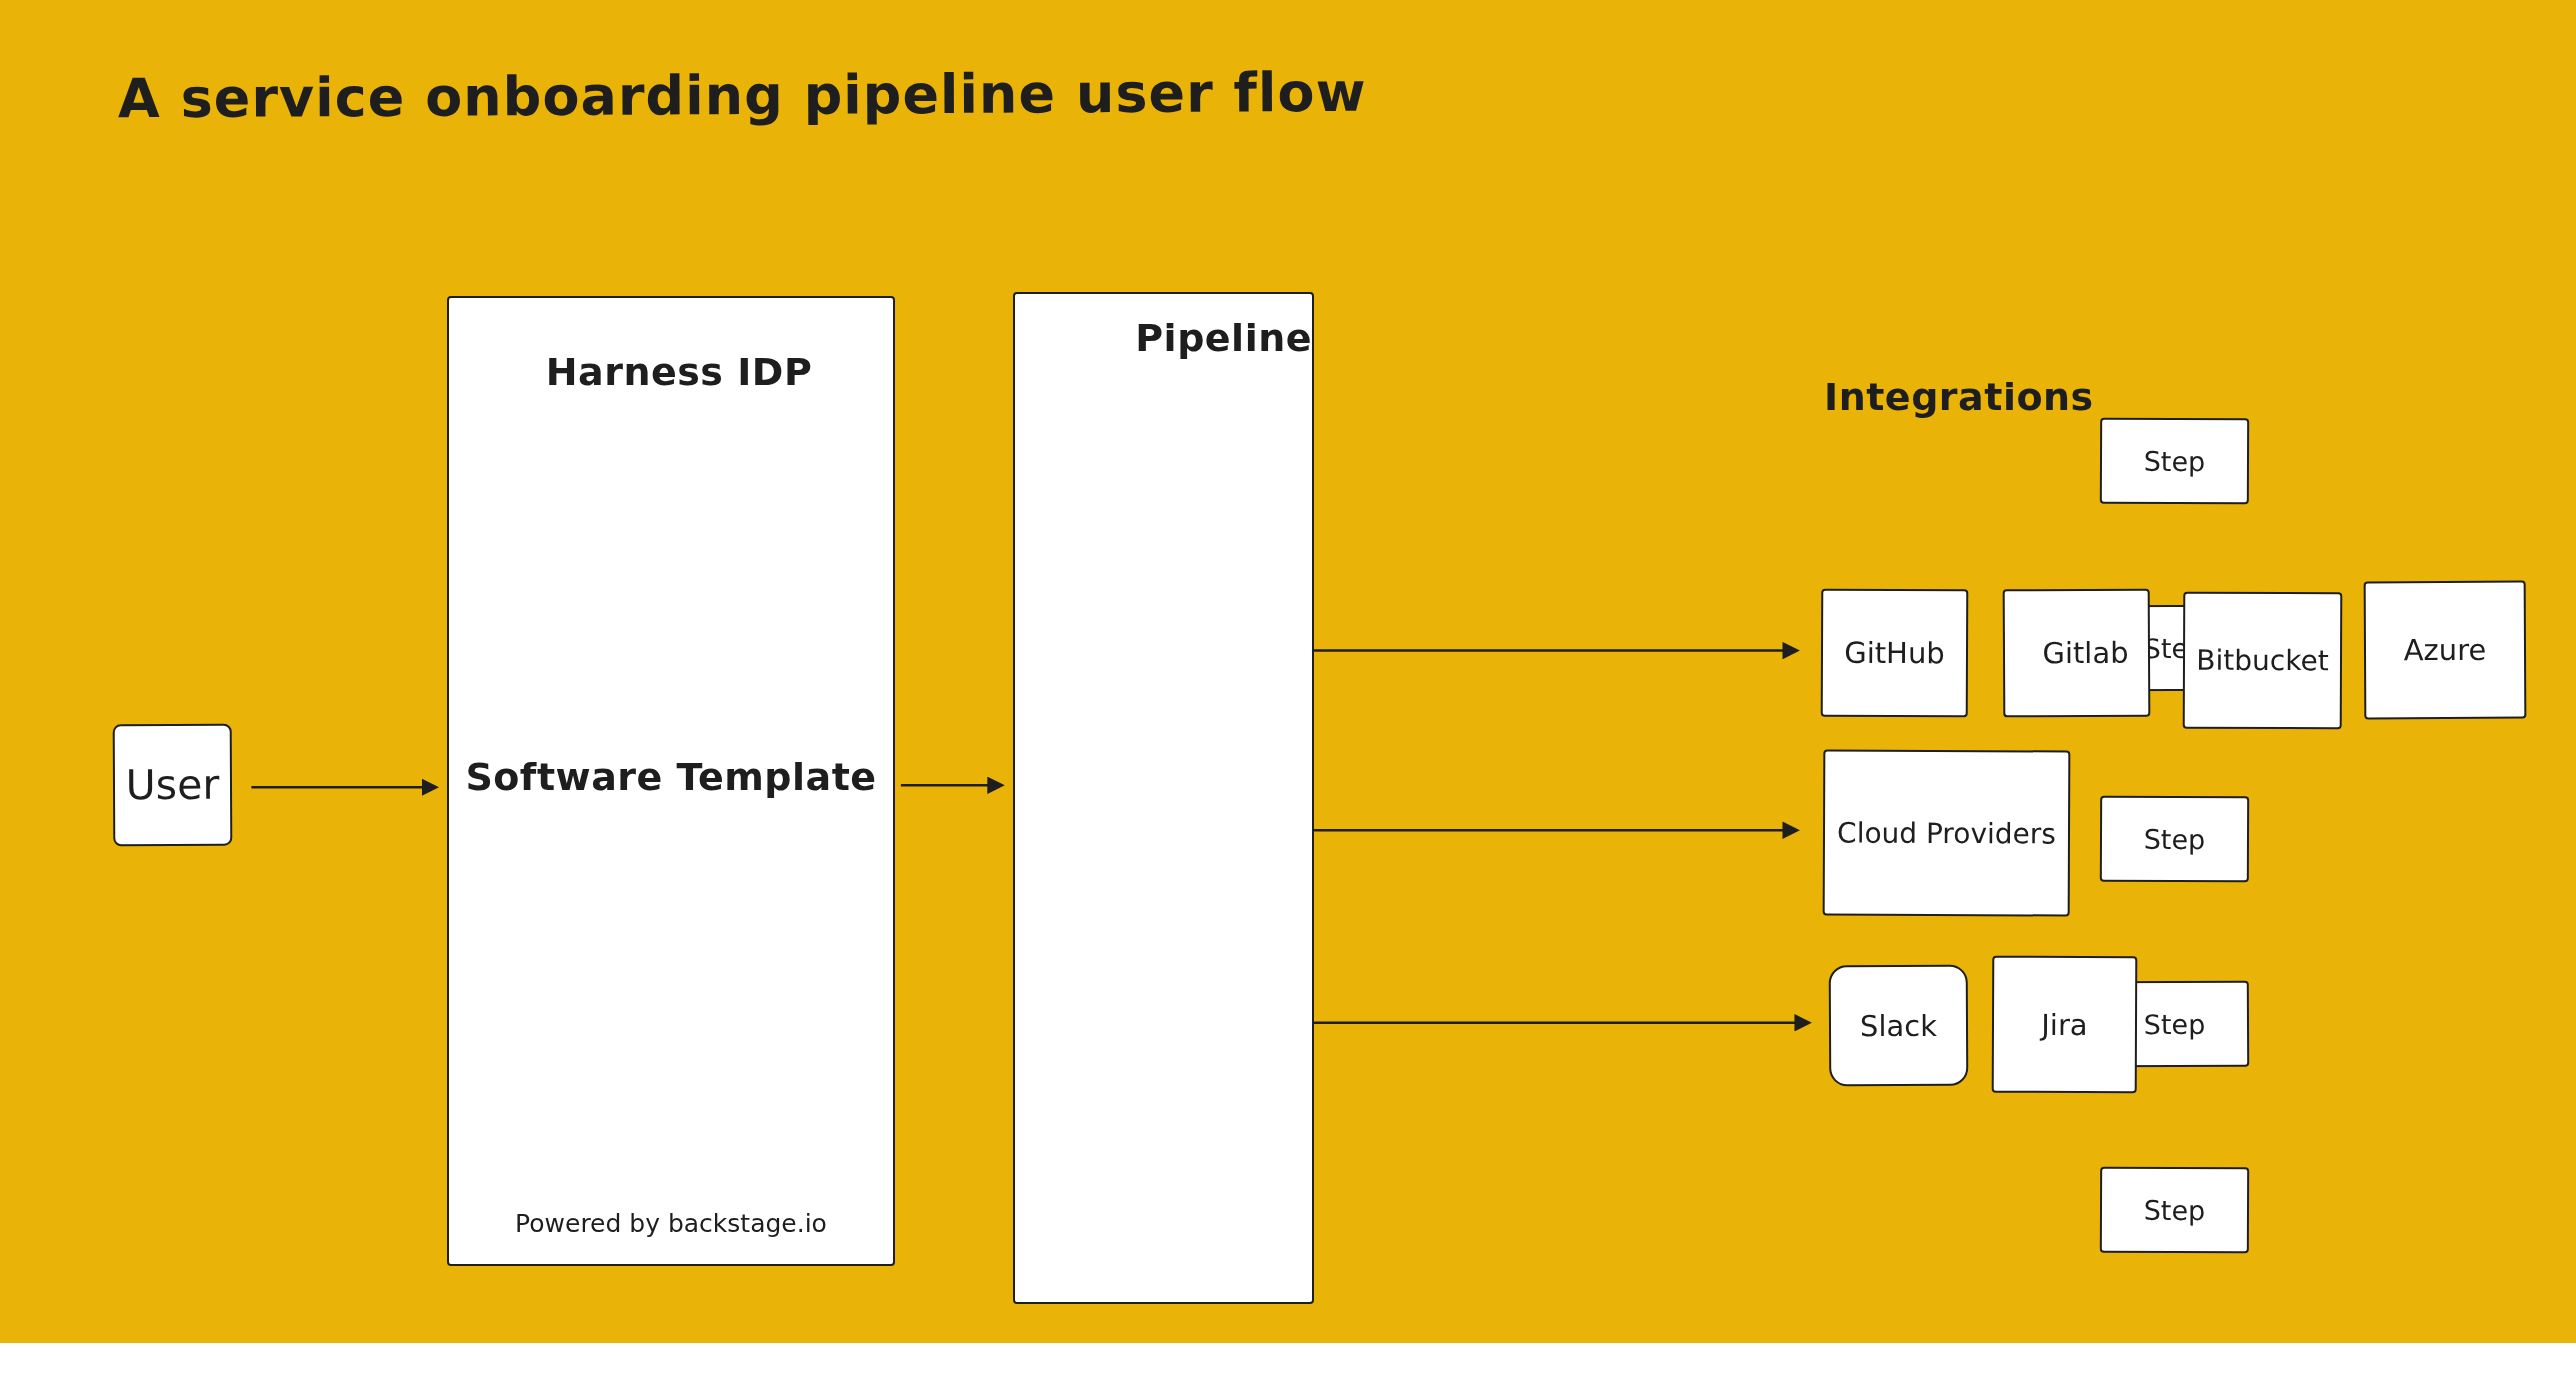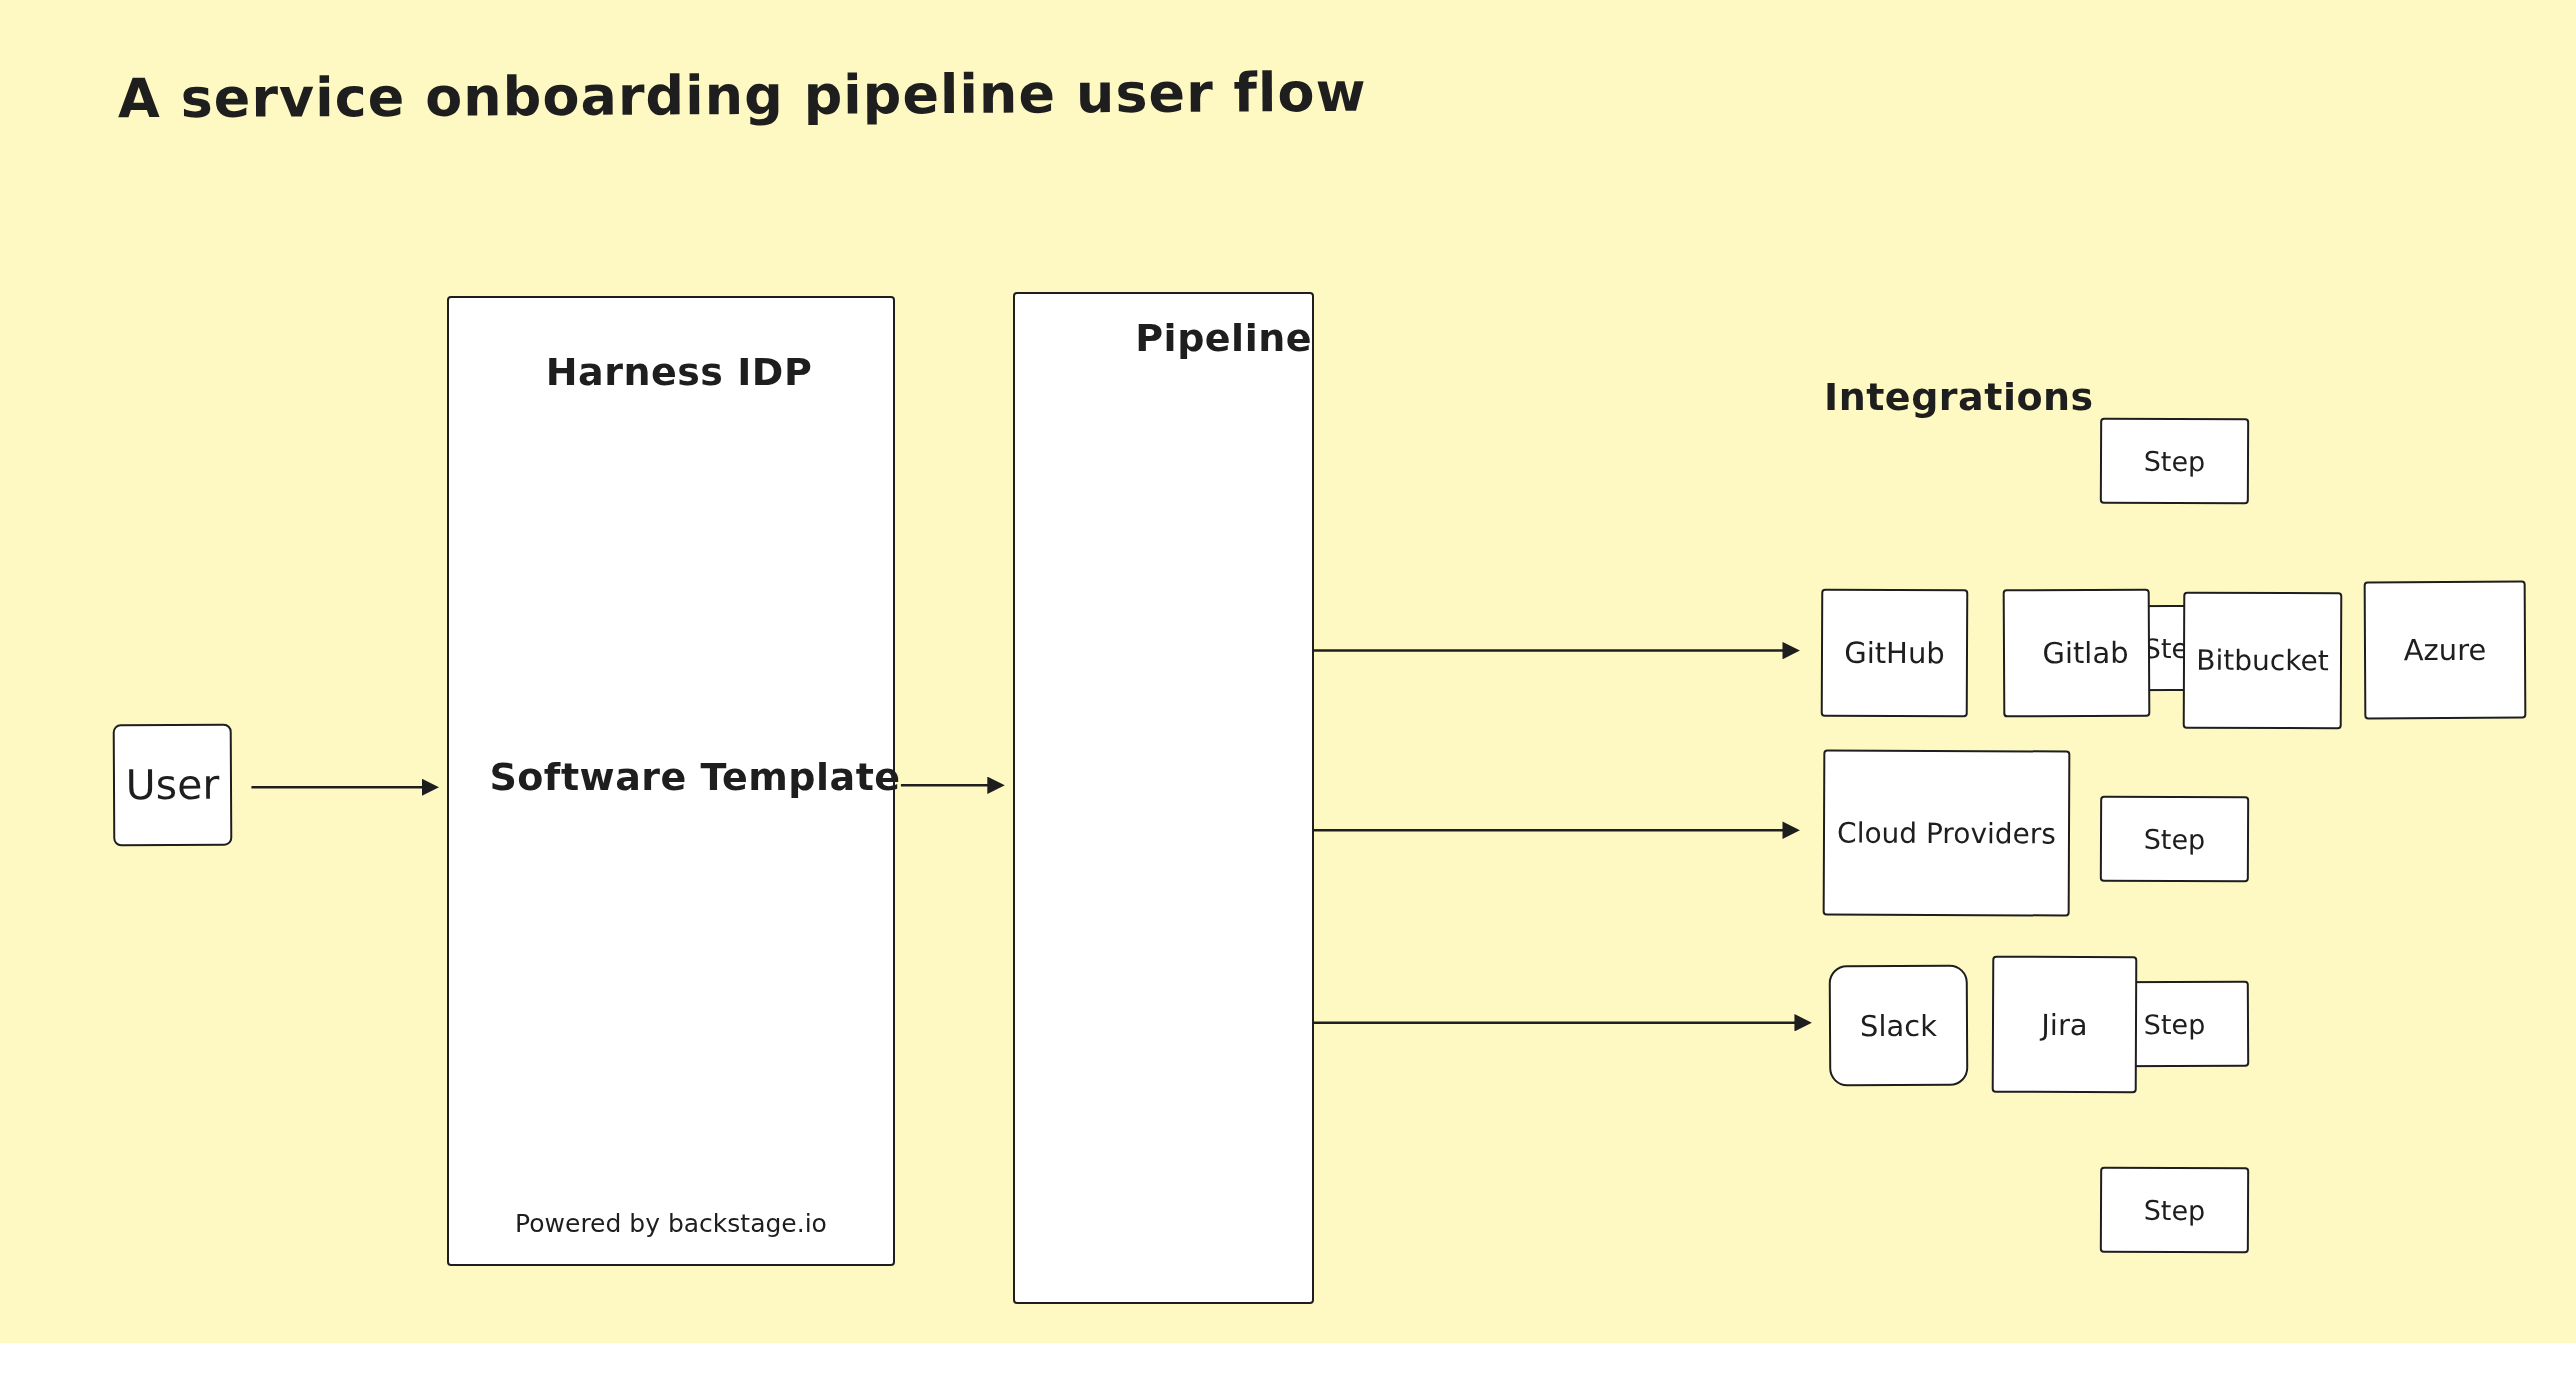--- a/index.html
+++ b/index.html
@@ -1,19 +1,19 @@
 <!DOCTYPE html>
 <html><head>
 <meta charset="utf-8">
 <style>
   html,body { margin:0; padding:0; background:#ffffff; }
   .canvas {
     position:relative;
     width:2576px; height:1343px;
-    background:#fef9c3;
+    background:#eab308;
     font-family:"DejaVu Sans", sans-serif;
     color:#1e1e1e;
     overflow:hidden;
   }
   .abs { position:absolute; }
   .sketch-box {
     position:absolute;
     border:2.5px solid #1e1e1e;
     border-radius:4px;
     background:#ffffff;
@@ -33,21 +33,21 @@
     font-size:38px; font-weight:600; letter-spacing:0.5px;
     white-space:nowrap;
   }
   .box-label { font-size:29px; font-weight:500; }
   .user-box {
     left:113px; top:724px; width:119px; height:122px;
     border-radius:8px; font-size:41px; font-weight:500;
   }
   .harness-box { left:447px; top:296px; width:448px; height:970px; }
   .harness-title { top:52px; left:8px; width:100%; text-align:center; }
-  .software-template { top:457px; left:0; width:100%; text-align:center;padding-left:24px; }
+  .software-template { top:457px; left:0; width:100%; text-align:center; }
   .powered-by {
     bottom:26px; left:0; width:100%; text-align:center;
     font-size:25px; font-weight:500;
   }
   .pipeline-box { left:1013px; top:292px; width:301px; height:1012px; }
   .pipeline-title { top:22px; left:0; width:100%; text-align:right; }
   .step-box {
     left:1085px; width:149px; height:86px;
     font-size:27px; font-weight:500;
   }

